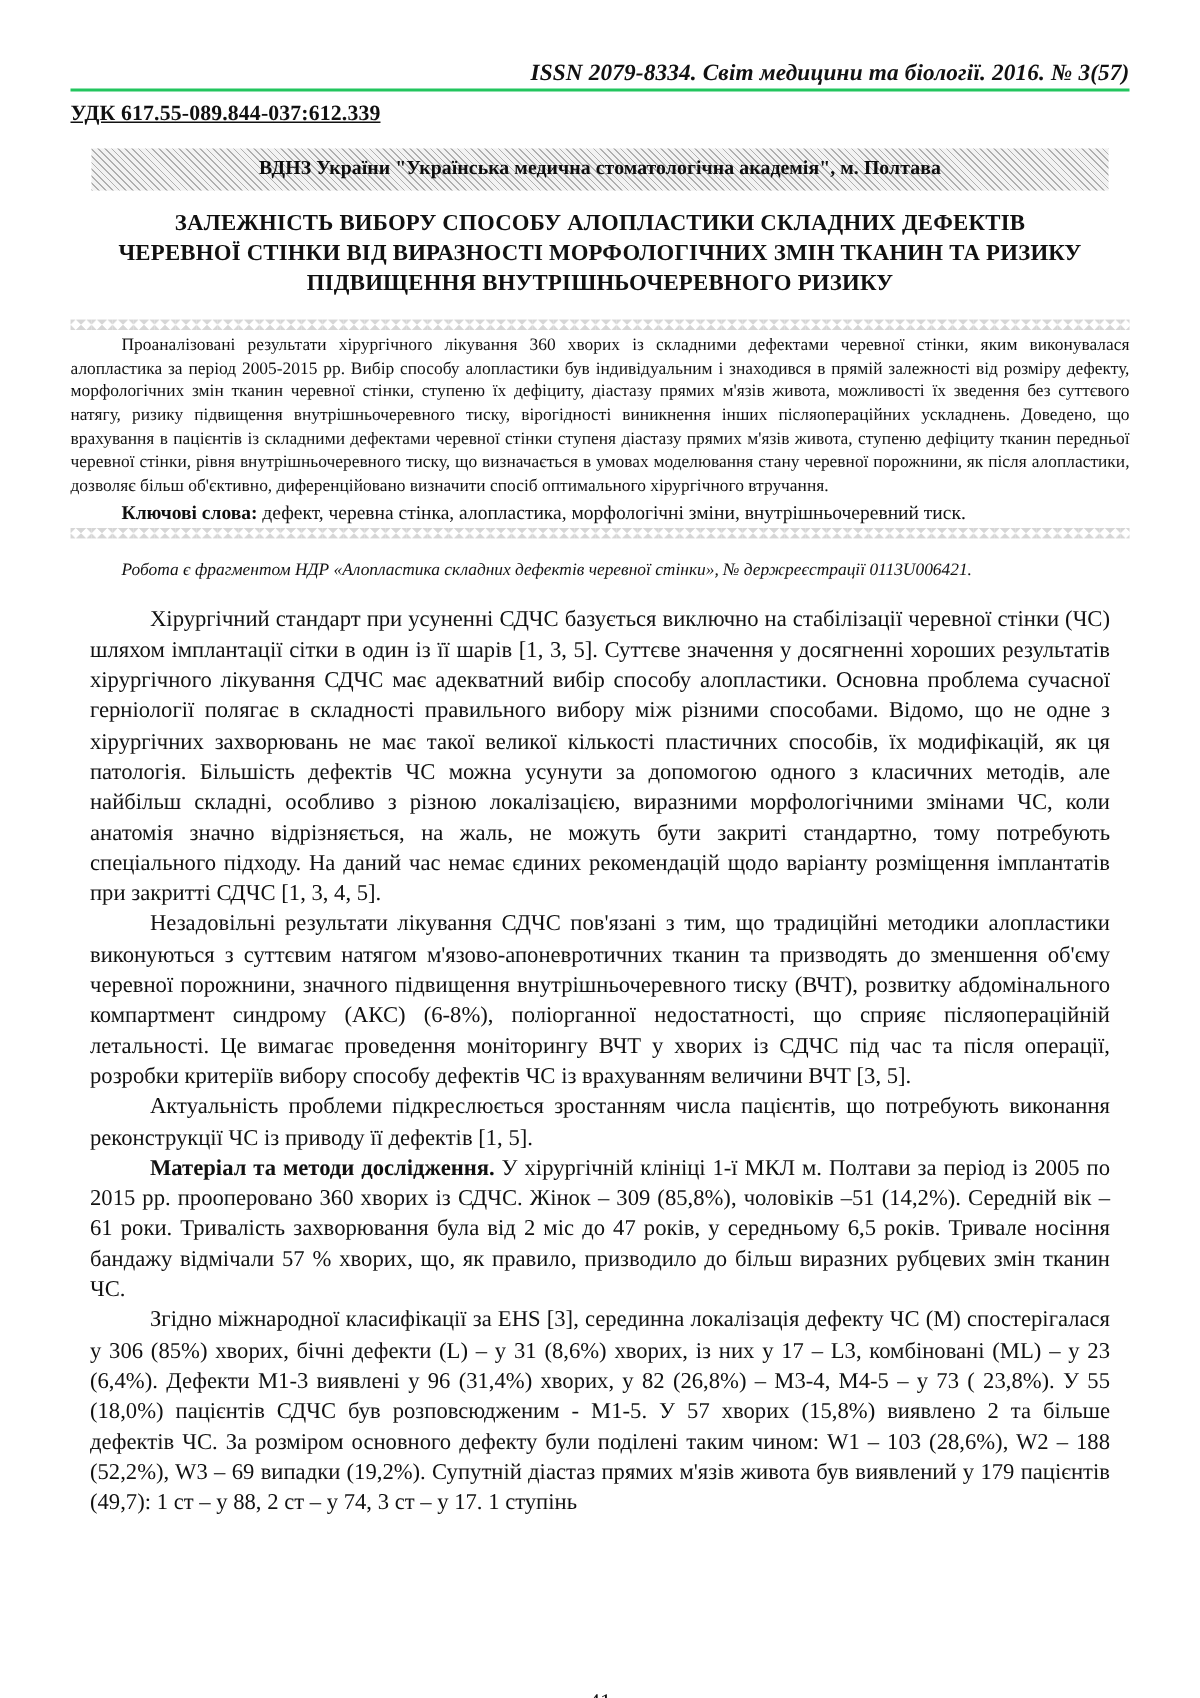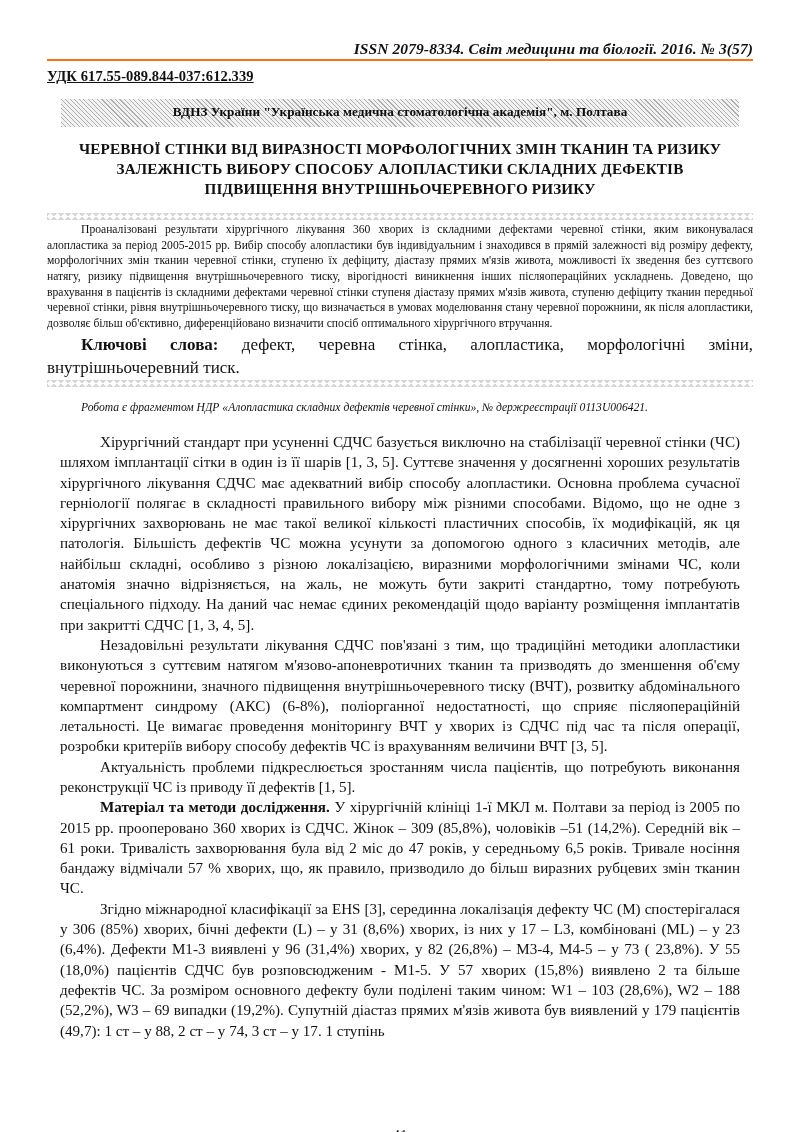--- a/index.html
+++ b/index.html
@@ -19,21 +19,21 @@
     position: relative;
     width: 800px;
     height: 1132px;
     box-sizing: border-box;
     padding: 0;
   }
 
   
   .runhead-wrap {
     margin: 40px 47px 0 47px;
-    border-bottom: 2px solid #f97316;
+    border-bottom: 2px solid #22c55e;
     padding-bottom: 2px;
   }
   .runhead {
     text-align: right;
     font-weight: bold;
     font-style: italic;
     font-size: 15.5px;
     letter-spacing: 0.1px;
     line-height: 1.1;
     white-space: nowrap;
@@ -103,21 +103,21 @@
     margin: 2px 47px 0 47px;
     font-size: 11.6px;
     line-height: 1.355;
     text-align: justify;
     text-indent: 34px;
     letter-spacing: 0.01px;
   }
   .abstract p { margin: 0; }
   .keywords {
     margin: 1px 47px 0 47px;
-    font-size: 17px;
+    font-size: 13px;
     line-height: 1.355;
     text-align: justify;
     text-indent: 34px;
   }
   .keywords b { font-weight: bold; }
 
   .ndrnote {
     margin: 13px 47px 0 47px;
     font-size: 11.6px;
     font-style: italic;
@@ -158,22 +158,22 @@
     <div class="runhead">ISSN 2079-8334. Світ медицини та біології. 2016. № 3(57)</div>
   </div>
 
   <div class="udk">УДК 617.55-089.844-037:612.339</div>
 
   <div class="authorblock">
     <div class="line affil">ВДНЗ України "Українська медична стоматологічна академія", м. Полтава</div>
   </div>
 
   <div class="title">
+    <div>ЗАЛЕЖНІСТЬ ВИБОРУ СПОСОБУ АЛОПЛАСТИКИ СКЛАДНИХ ДЕФЕКТІВ</div>
     <div>ЧЕРЕВНОЇ СТІНКИ ВІД ВИРАЗНОСТІ МОРФОЛОГІЧНИХ ЗМІН ТКАНИН ТА РИЗИКУ</div>
-    <div>ЗАЛЕЖНІСТЬ ВИБОРУ СПОСОБУ АЛОПЛАСТИКИ СКЛАДНИХ ДЕФЕКТІВ</div>
     <div>ПІДВИЩЕННЯ ВНУТРІШНЬОЧЕРЕВНОГО РИЗИКУ</div>
   </div>
 
   <div class="zigzag top"></div>
 
   <div class="abstract">
     <p>Проаналізовані результати хірургічного лікування 360 хворих із складними дефектами черевної стінки, яким виконувалася алопластика за період 2005-2015 рр. Вибір способу алопластики був індивідуальним і знаходився в прямій залежності від розміру дефекту, морфологічних змін тканин черевної стінки, ступеню їх дефіциту, діастазу прямих м'язів живота, можливості їх зведення без суттєвого натягу, ризику підвищення внутрішньочеревного тиску, вірогідності виникнення інших післяопераційних ускладнень. Доведено, що врахування в пацієнтів із складними дефектами черевної стінки ступеня діастазу прямих м'язів живота, ступеню дефіциту тканин передньої черевної стінки, рівня внутрішньочеревного тиску, що визначається в умовах моделювання стану черевної порожнини, як після алопластики, дозволяє більш об'єктивно, диференційовано визначити спосіб оптимального хірургічного втручання.</p>
   </div>
 
   <div class="keywords">

